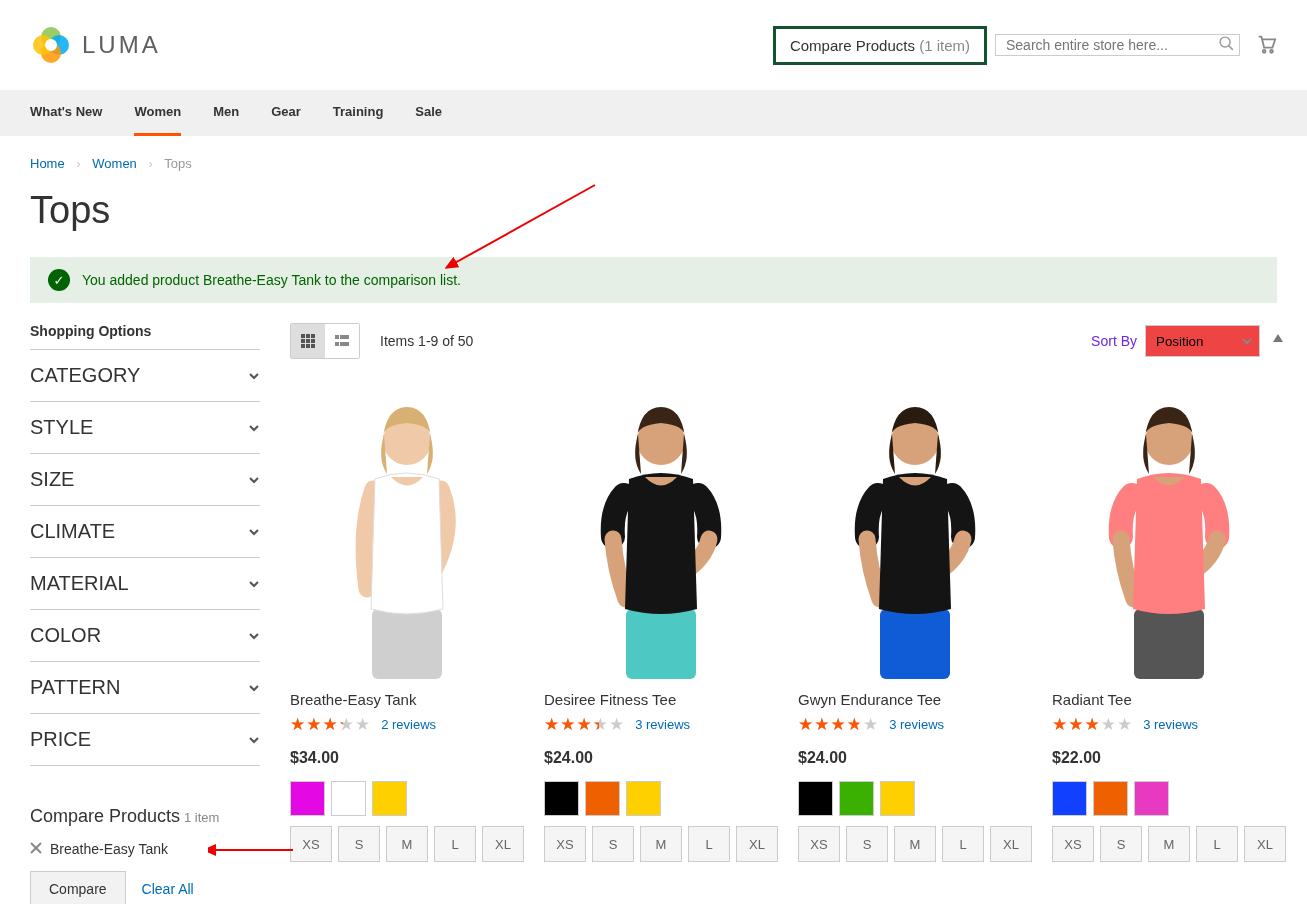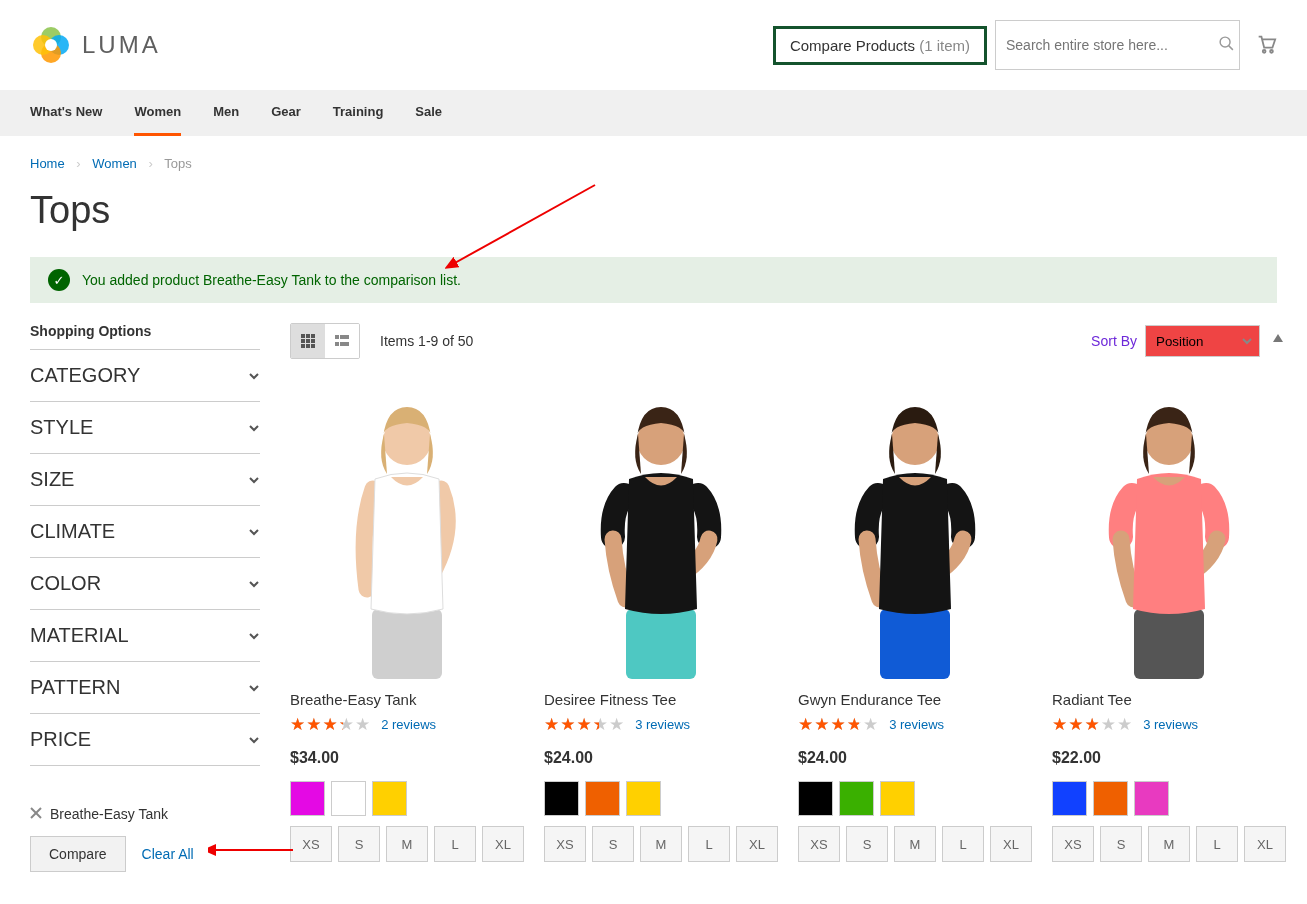--- a/index.html
+++ b/index.html
@@ -7,21 +7,21 @@
 .container { max-width: 1307px; margin: 0 auto; }
 
 
 .header { display:flex; align-items:center; height:90px; padding:0 30px; }
 .logo { display:flex; align-items:center; gap:10px; }
 .logo-text { font-size:24px; font-weight:400; letter-spacing:3px; color:#5f5f5f; }
 .header-spacer { flex:1; }
 .compare-link { border:3px solid #14532d; padding:8px 14px; margin-right:8px; color:#333; font-size:15px; }
 .compare-link .count { color:#888; }
 .search-wrap { position:relative; width:245px; }
-.search-input { border:1px solid #ccc; width:100%; height:50px; padding:0 30px 0 10px; font-size:14px; }
+.search-input { border:1px solid #ccc; width:100%; height:22px; padding:0 30px 0 10px; font-size:14px; }
 .search-btn { position:absolute; right:5px; top:50%; transform:translateY(-50%); color:#999; }
 .cart-icon { margin-left:15px; color:#888; }
 
 
 .nav-bar { background:#f0f0f0; }
 .nav-inner { display:flex; gap:32px; padding:0 30px; }
 .nav-item { padding:14px 0; font-size:13px; color:#333; font-weight:600; cursor:pointer; border-bottom:3px solid transparent; }
 .nav-item.active { border-bottom-color:#ff5501; }
 
 
@@ -183,46 +183,50 @@
                 <path d="M2 4l4 4 4-4"></path>
               </svg></span>
           </div>
           <div class="filter-item">
             <span>CLIMATE</span>
             <span><svg width="12" height="12" viewBox="0 0 12 12" fill="none" stroke="#555" stroke-width="2">
                 <path d="M2 4l4 4 4-4"></path>
               </svg></span>
           </div>
           <div class="filter-item">
+            <span>MATERIAL</span>
+            <span><svg width="12" height="12" viewBox="0 0 12 12" fill="none" stroke="#555" stroke-width="2">
+                <path d="M2 4l4 4 4-4"></path>
+              </svg></span>
+          </div>
+          <div class="filter-item">
             <span>COLOR</span>
             <span><svg width="12" height="12" viewBox="0 0 12 12" fill="none" stroke="#555" stroke-width="2">
                 <path d="M2 4l4 4 4-4"></path>
               </svg></span>
           </div>
           <div class="filter-item">
-            <span>MATERIAL</span>
-            <span><svg width="12" height="12" viewBox="0 0 12 12" fill="none" stroke="#555" stroke-width="2">
-                <path d="M2 4l4 4 4-4"></path>
-              </svg></span>
-          </div>
-          <div class="filter-item">
             <span>PATTERN</span>
             <span><svg width="12" height="12" viewBox="0 0 12 12" fill="none" stroke="#555" stroke-width="2">
                 <path d="M2 4l4 4 4-4"></path>
               </svg></span>
           </div>
           <div class="filter-item">
             <span>PRICE</span>
             <span><svg width="12" height="12" viewBox="0 0 12 12" fill="none" stroke="#555" stroke-width="2">
                 <path d="M2 4l4 4 4-4"></path>
               </svg></span>
           </div>
         </div>
 
       <div class="compare-block" style="position:relative;">
+        <div>
+          <span class="compare-title">Compare Products</span>
+          <span class="compare-count">1 item</span>
+        </div>
         <div class="compare-item">
           <span class="compare-remove">
             <svg width="12" height="12" viewBox="0 0 12 12" stroke="currentColor" stroke-width="2">
                 <line x1="1" y1="1" x2="11" y2="11"></line>
                 <line x1="11" y1="1" x2="1" y2="11"></line>
               </svg>
           </span>
           <span>Breathe-Easy Tank</span>
         </div>
         <div class="compare-actions">

